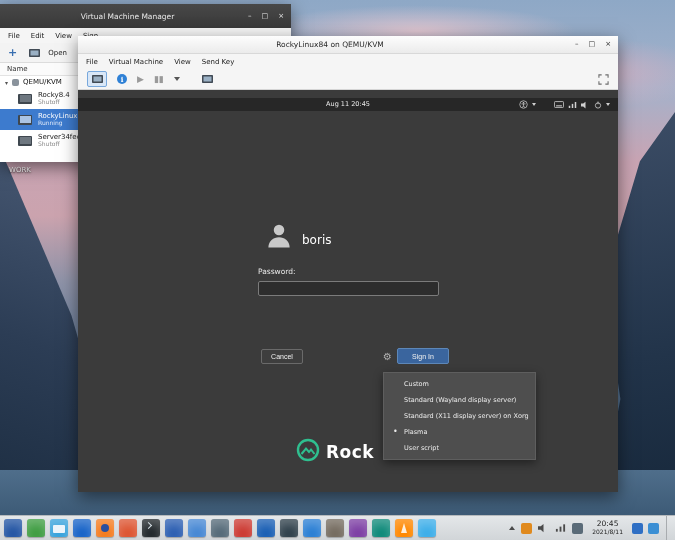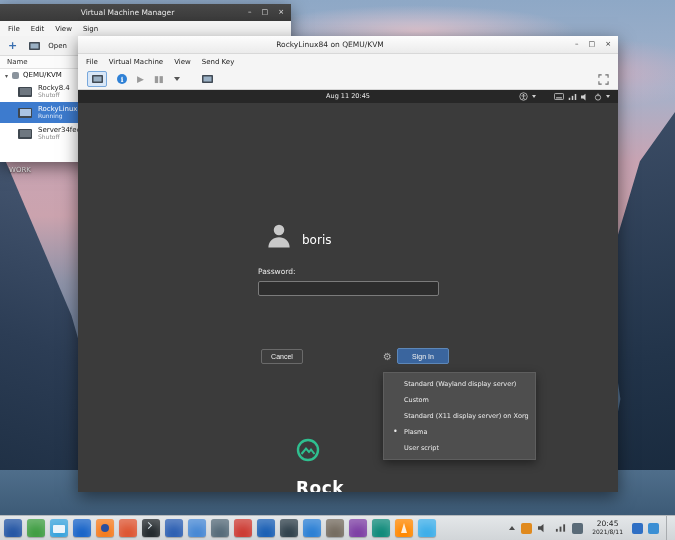--- a/index.html
+++ b/index.html
@@ -19,21 +19,21 @@
   .mtn-left { position:absolute; left:0; top:148px; width:130px; height:372px;
     background:linear-gradient(200deg,#4c5d78,#2c3d55 55%,#1b2c40);
     clip-path:polygon(0 0,55% 45%,100% 100%,0 100%); }
   .water { position:absolute; left:0; bottom:0; width:100%; height:70px;
     background:linear-gradient(180deg,#4f6e8b,#33506b); }
   .desktop-label { position:absolute; left:9px; top:166px; color:#fff; font-size:7px;
     text-shadow:0 1px 2px rgba(0,0,0,.85); }
 
   
   .window { position:absolute; box-shadow:0 5px 16px rgba(0,0,0,.5); }
-  .titlebar { display:flex; align-items:center; height:17px; padding:0 7px; }
+  .titlebar { display:flex; align-items:center; height:24px; padding:0 7px; }
   .titlebar .title { flex:1; text-align:center; font-size:7.5px; white-space:nowrap; overflow:hidden; }
   .win-controls { display:flex; gap:10px; align-items:center; }
   .win-btn { font-size:7px; line-height:1; }
   .menubar { display:flex; align-items:center; gap:11px; padding:0 8px; font-size:7px; color:#1a1a1a; background:#f5f5f5; height:15px; }
 
   
   .vmm-window { left:0; top:4px; width:291px; height:158px; background:#fff; }
   .vmm-window .titlebar { background:linear-gradient(#484848,#393939); color:#e8e8e8; }
   .vmm-toolbar { display:flex; align-items:center; gap:12px; padding:0 8px; height:20px; background:#f3f3f3; border-bottom:1px solid #dcdcdc; }
   .plus-glyph { font-size:11px; font-weight:bold; color:#3a6fb0; line-height:1; }
@@ -60,37 +60,37 @@
   .viewer-toolbar { display:flex; align-items:center; gap:10px; height:21px; padding:0 9px; background:#f5f5f5; border-bottom:1px solid #d5d5d5; }
   .console-btn { width:20px; height:16px; border:1px solid #78a8dc; background:#d9e7f7; border-radius:2px; display:flex; align-items:center; justify-content:center; }
   .info-icon { width:10px; height:10px; border-radius:50%; background:#2f81d6; color:#fff; font-size:7px; font-weight:bold; display:flex; align-items:center; justify-content:center; font-family:"DejaVu Serif",serif; }
   .play-icon, .pause-icon { font-size:9px; color:#9a9a9a; line-height:1; }
   .tb-caret { width:0; height:0; border-left:3px solid transparent; border-right:3px solid transparent; border-top:4px solid #555; }
   .displays-icon { margin-left:12px; }
   .fullscreen-btn { margin-left:auto; display:flex; align-items:center; }
 
   
   .vm-screen { position:absolute; left:0; top:54px; width:540px; height:402px; background:#3b3b3b; overflow:hidden; }
-  .gdm-topbar { position:absolute; left:0; top:0; width:100%; height:13px; background:#272727; }
+  .gdm-topbar { position:absolute; left:0; top:8px; width:100%; height:13px; background:#272727; }
   .gdm-clock { position:absolute; left:50%; top:0; transform:translateX(-50%); font-size:6.5px; color:#ececec; line-height:13px; }
   .gdm-status { position:absolute; right:8px; top:0; height:13px; display:flex; align-items:center; gap:4px; }
   .gdm-gap { width:10px; }
   .mini-caret { width:0; height:0; border-left:2.5px solid transparent; border-right:2.5px solid transparent; border-top:3px solid #cfcfcf; }
   .gdm-avatar { position:absolute; left:186px; top:130px; width:30px; height:30px; }
   .gdm-username { position:absolute; left:224px; top:143px; font-size:12px; color:#fff; }
   .gdm-passlabel { position:absolute; left:180px; top:177px; font-size:7.5px; color:#e8e8e8; }
   .gdm-passinput { position:absolute; left:180px; top:191px; width:181px; height:15px; background:#2d2d2d; border:1px solid #7b7b7b; border-radius:2px; color:#fff; font-size:8px; padding:0 4px; outline:none; }
   .gdm-btn { position:absolute; display:flex; align-items:center; justify-content:center; font-size:7px; border-radius:2px; border:1px solid #6a6a6a; background:#3e3e3e; color:#f0f0f0; }
   .gdm-cancel { left:183px; top:259px; width:42px; height:15px; }
   .gdm-gear { position:absolute; left:305px; top:259px; font-size:10px; color:#b0b0b0; line-height:15px; }
   .gdm-signin { left:319px; top:258px; width:52px; height:16px; border-color:#5d87b8; }
   .session-menu { position:absolute; left:305px; top:282px; width:153px; z-index:5; background:#4e4e4e; border:1px solid #5e5e5e; box-shadow:0 3px 9px rgba(0,0,0,.45); padding:3px 0; }
   .session-item { position:relative; height:16px; display:flex; align-items:center; padding:0 8px 0 20px; font-size:6.5px; color:#ececec; white-space:nowrap; }
   .session-item .bullet { position:absolute; left:9px; font-size:8px; line-height:1; }
-  .rocky-logo { position:absolute; left:218px; top:348px; display:flex; align-items:flex-start; gap:16px;flex-direction:column; }
+  .rocky-logo { position:absolute; left:218px; top:348px; display:flex; align-items:flex-end; gap:6px; }
   .rocky-word { font-size:17px; font-weight:bold; color:#fff; letter-spacing:.5px; }
 
   
   .taskbar { position:absolute; left:0; bottom:0; width:100%; height:25px;
     background:linear-gradient(#e4e7e9,#d1d5d8); border-top:1px solid #b6babd;
     display:flex; align-items:center; padding:0 4px; gap:5px; z-index:10; }
   .app-icon { width:18px; height:18px; border-radius:3px; flex:0 0 auto; position:relative;
     box-shadow:inset 0 6px 8px rgba(255,255,255,.25), 0 1px 1px rgba(0,0,0,.25); }
   .a1{background:#2456a4}.a2{background:#3f9d42}.a3{background:#38a3dc}.a4{background:#1864c8}
   .a5{background:#f57c1f}.a6{background:#dd5532}.a7{background:#22282c}.a8{background:#2c5fb2}
@@ -257,24 +257,24 @@
       <div class="rocky-logo" style="color: rgb(47, 191, 143);">
         <svg width="24" height="24" viewBox="0 0 24 24">
           <circle cx="12" cy="12" r="10" fill="none" stroke="currentColor" stroke-width="2.4"></circle>
           <path d="M5.5 16l4.5-5.5 3 3.5 2-2.5 3.5 4.5" stroke="currentColor" stroke-width="2" fill="none"></path>
         </svg>
         <span class="rocky-word">Rock</span>
       </div>
 
       <div class="session-menu">
         <div class="session-item">
+          <span>Custom</span>
+        </div>
+        <div class="session-item">
           <span>Standard (Wayland display server)</span>
-        </div>
-        <div class="session-item">
-          <span>Custom</span>
         </div>
         <div class="session-item">
           <span>Standard (X11 display server) on Xorg</span>
         </div>
         <div class="session-item">
           <span class="bullet">•</span>
           <span>Plasma</span>
         </div>
         <div class="session-item">
           <span>User script</span>

